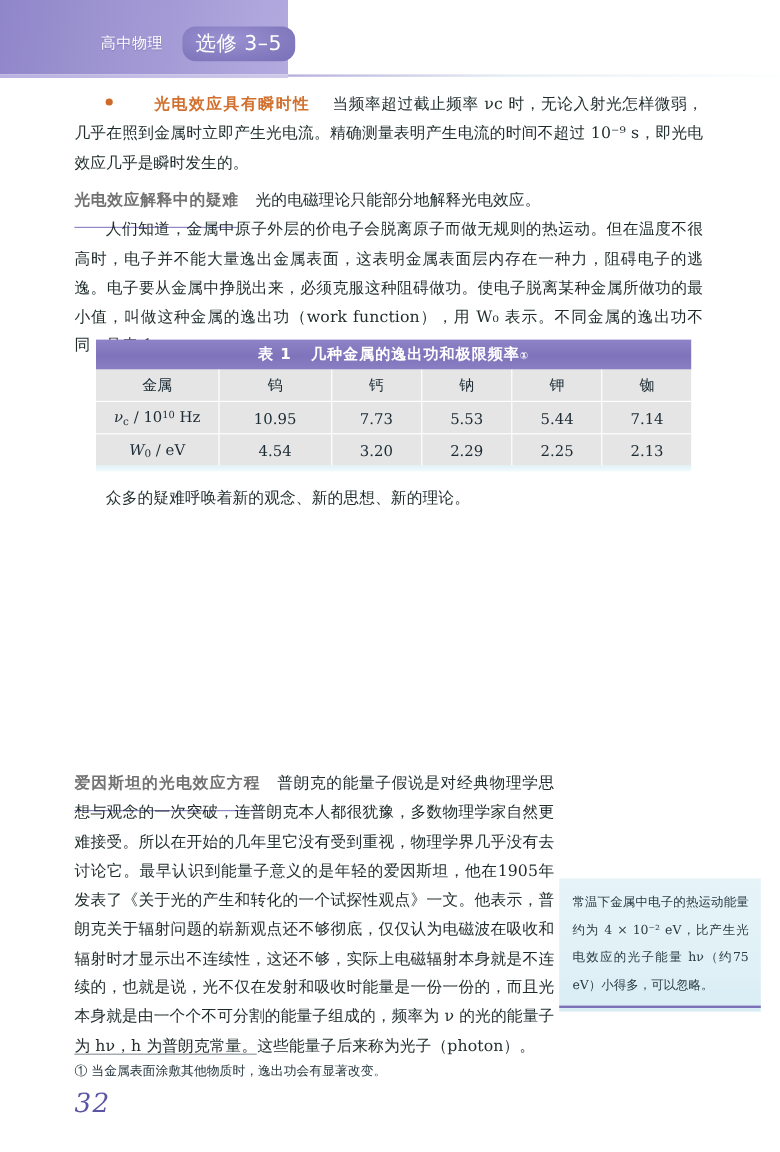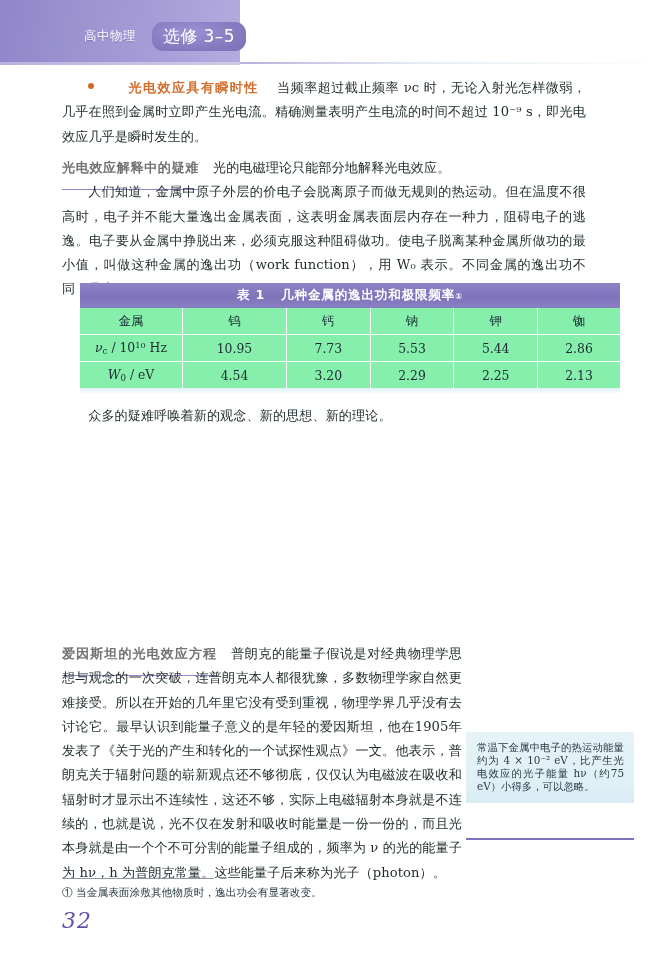--- a/index.html
+++ b/index.html
@@ -109,39 +109,39 @@
   }
   .ital { font-style: italic; }
   sub { font-size: 70%; vertical-align: -.22em; }
   sup { font-size: 66%; vertical-align: .5em; }
 
   
   .table-wrap {
     position: absolute;
     left: 80px;
     top: 283px;
-    width: 540px;
+    width: 496px;
   }
   .tbl-title {
     height: 25px;
     background: linear-gradient(180deg, #8e83c6 0%, #7f73bb 55%, #8a7fc3 100%);
     color: #ffffff;
     font-size: 12.6px;
     font-weight: bold;
     display: flex;
     align-items: center;
     justify-content: center;
     letter-spacing: .8px;
     font-family: "DejaVu Sans", "Liberation Sans", sans-serif;
   }
   .tbl-title .tsep { display: inline-block; width: 16px; }
   table.data {
     width: 100%;
     border-collapse: collapse;
-    background: #86efac;
+    background: #e5e5e5;
     font-size: 12.4px;
   }
   table.data td {
     height: 26px;
     text-align: center;
     border-right: 1.4px solid #ffffff;
     border-bottom: 1.4px solid #ffffff;
     color: #1b2a33;
     padding: 0 2px;
   }
@@ -156,21 +156,21 @@
   
   .sidenote {
     position: absolute;
     left: 466px;
     top: 732px;
     width: 168px;
     background: linear-gradient(180deg, #e6f4f8 0%, #dff0f6 70%, #d9ecf4 100%);
     padding: 9px 10px 10px 11px;
     box-sizing: border-box;
     font-size: 10.4px;
-    line-height: 13px;
+    line-height: 23px;
     color: #2a3b44;
     text-align: justify;
     text-justify: inter-ideograph;
   }
   .sidenote .first { text-indent: 2em; }
   .sidenote-rule {
     position: absolute;
     left: 466px;
     top: 838px;
     width: 168px;
@@ -253,21 +253,21 @@
         <td>钠</td>
         <td>钾</td>
         <td>铷</td>
       </tr>
       <tr>
         <td class="rowlab"><span class="ital">ν</span><sub>c</sub>&nbsp;/ 10<sup>10</sup> Hz</td>
         <td>10.95</td>
         <td>7.73</td>
         <td>5.53</td>
         <td>5.44</td>
-        <td>2.86</td>
+        <td>7.14</td>
       </tr>
       <tr>
         <td class="rowlab"><span class="ital">W</span><sub>0</sub>&nbsp;/ eV</td>
         <td>4.54</td>
         <td>3.20</td>
         <td>2.29</td>
         <td>2.25</td>
         <td>2.13</td>
       </tr>
     </tbody>

